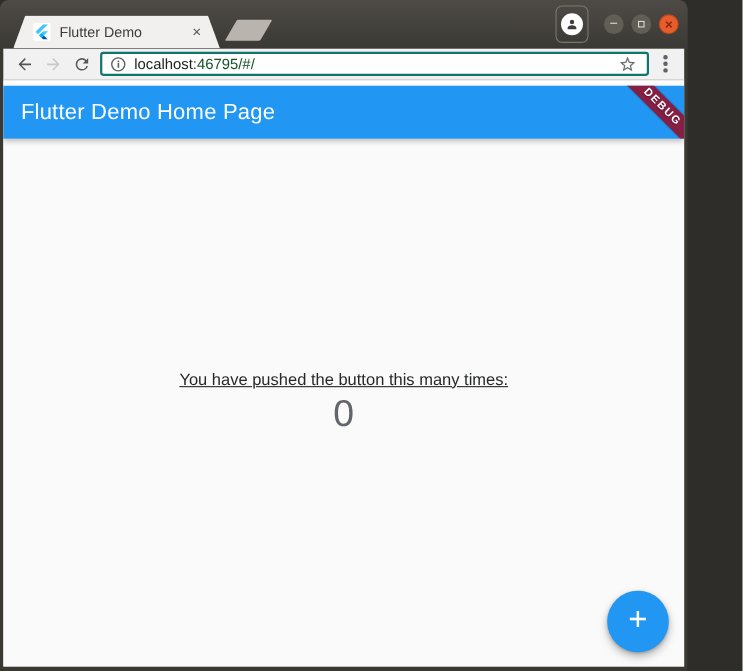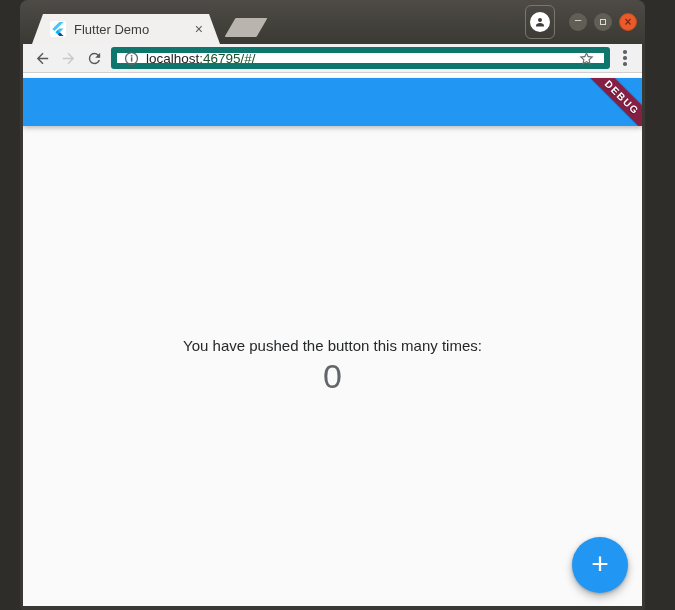--- a/index.html
+++ b/index.html
@@ -7,21 +7,21 @@
   body {
     width: 675px; height: 610px;
     font-family: "Liberation Sans", "DejaVu Sans", sans-serif;
     background: #2e2d2a;
   }
   .window {
     width: 625px; height: 610px;
     background: #3a3833;
     padding: 0 3px 4px 3px;
     border-radius: 8px 8px 3px 3px;
-    display: flex; flex-direction: column; margin-left: 20px;
+    display: flex; flex-direction: column;
   }
   
   .titlebar {
     position: relative;
     height: 44px; flex: 0 0 44px;
     margin: 0 -3px;
     background: linear-gradient(#4e4b46, #3b3934);
     border-radius: 8px 8px 0 0;
   }
   .tab {
@@ -80,21 +80,21 @@
     background: #f1f1f1;
     border-bottom: 1px solid #d0cfcd;
     display: flex; align-items: center;
     padding: 0 8px 0 6px;
   }
   .nav-btn { width: 26px; height: 24px; display: flex; align-items: center; justify-content: center; flex: 0 0 auto; }
   .nav-btn svg { width: 17px; height: 17px; }
   .addressbar {
     flex: 1; height: 22px; margin: 0 6px 0 4px;
     background: #fff;
-    border: 6px solid #0f766e; border-radius: 3px;
+    border: 2px solid #0f766e; border-radius: 3px;
     display: flex; align-items: center;
     padding: 0 8px 0 7px;
     font-size: 13.5px;
   }
   .info-icon { width: 15px; height: 15px; margin-right: 7px; flex: 0 0 auto; }
   .url-host { color: #202124; }
   .url-path { color: #14532d; }
   .addr-spacer { flex: 1; }
   .star-btn { width: 20px; height: 20px; display: flex; align-items: center; justify-content: center; }
   .star-btn svg { width: 17px; height: 17px; }
@@ -128,21 +128,21 @@
     padding: 3px 0;
     text-shadow: 0 1px 1px rgba(0,0,0,0.35);
     box-shadow: 0 0 0 1px rgba(0,0,0,0.12);
   }
   .content {
     position: relative; flex: 1;
     background: #fafafa;
     display: flex; flex-direction: column;
     align-items: center; justify-content: center;
   }
-  .counter-caption { font-size: 15px; color: #26282a; }
+  .counter-caption { font-size: 15px; color: #26282a; text-decoration: underline; }
   .counter-value { font-size: 34px; color: #62666b; margin-top: 3px; font-weight: 400; }
   .fab {
     position: absolute; right: 14px; bottom: 13px;
     width: 56px; height: 56px; border-radius: 50%;
     background: #2196F3;
     display: flex; align-items: center; justify-content: center;
     box-shadow: 0 4px 8px rgba(0,0,0,0.28), 0 1px 3px rgba(0,0,0,0.2);
   }
   .fab-plus { color: #fff; font-size: 30px; font-weight: 300; line-height: 30px; margin-top: -2px; }
 </style>
@@ -220,20 +220,21 @@
     <div class="dots-btn">
       <span class="dot"></span>
       <span class="dot"></span>
       <span class="dot"></span>
     </div>
   </div>
 
   <div class="page">
     <div class="page-top-gap"></div>
     <div class="appbar">
+      <span class="appbar-title">Flutter Demo Home Page</span>
       <div class="debug-ribbon">DEBUG</div>
     </div>
     <div class="content">
       <div class="counter-caption">You have pushed the button this many times:</div>
       <div class="counter-value">0</div>
       <div class="fab">
         <span class="fab-plus">+</span>
       </div>
     </div>
   </div>

